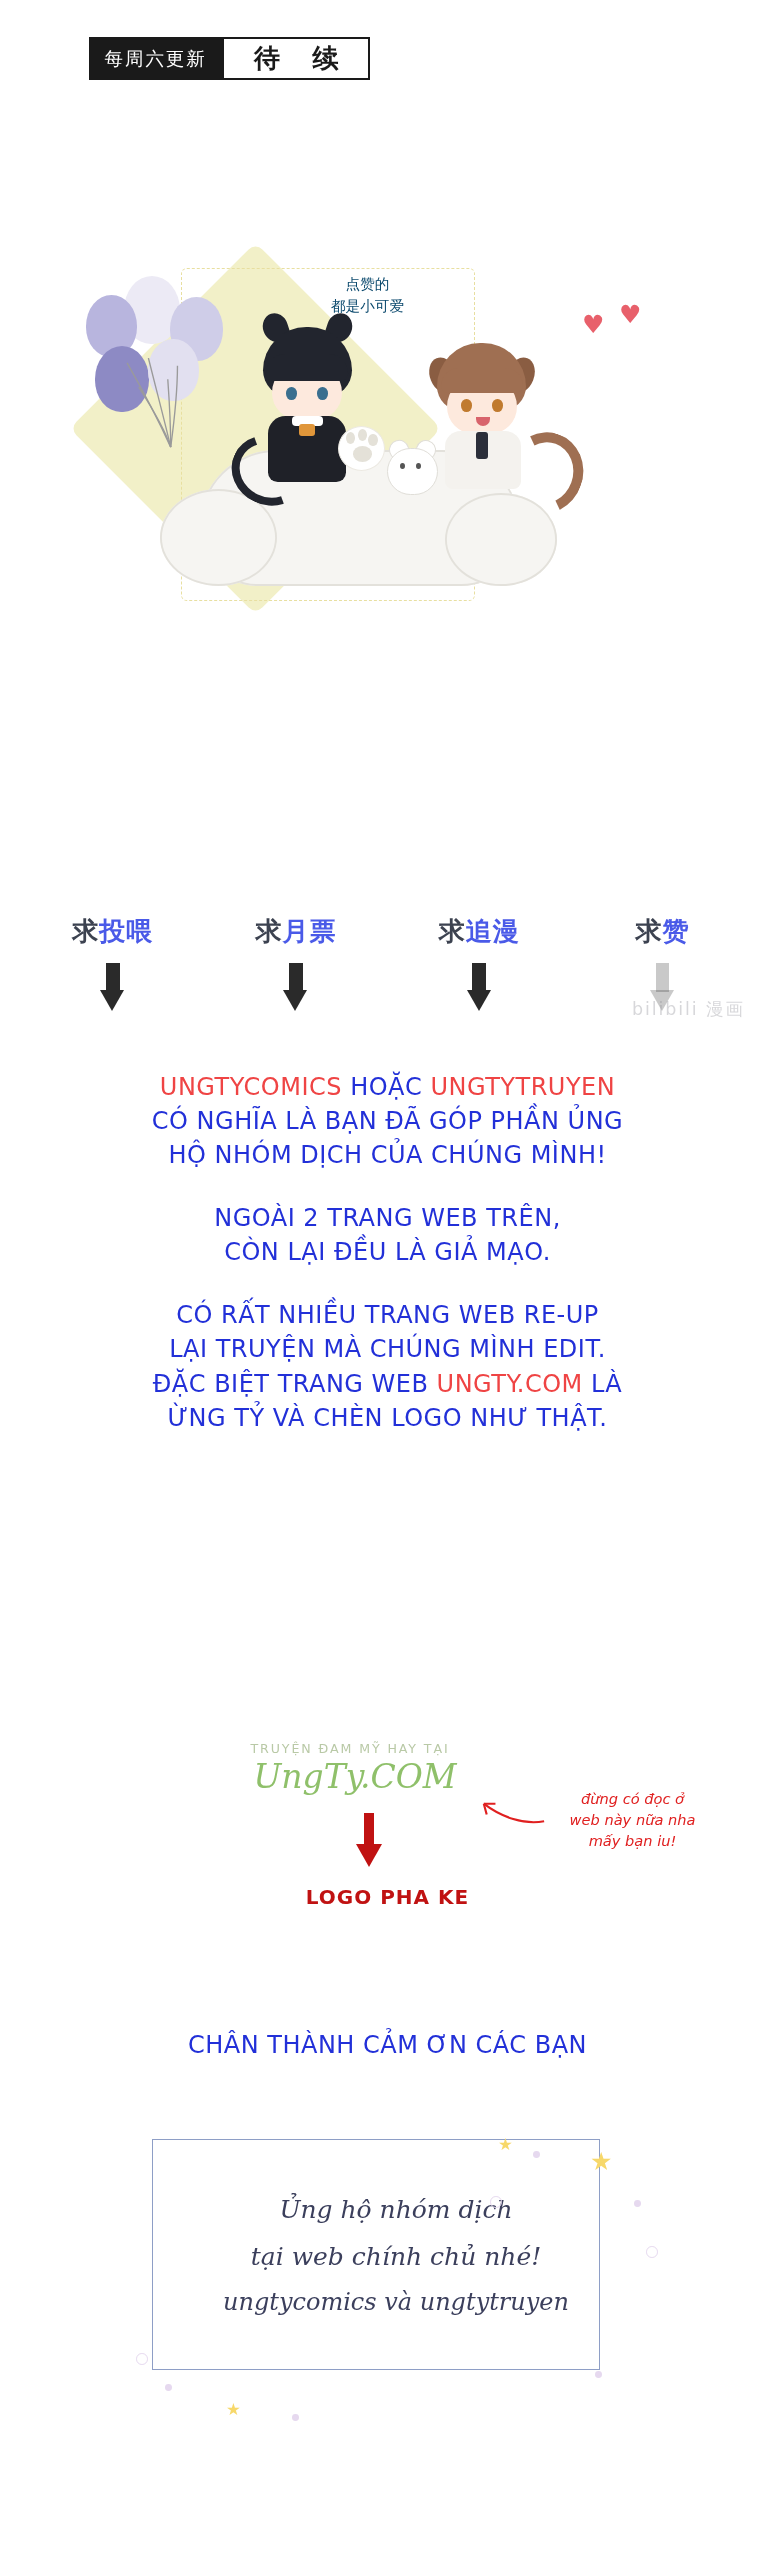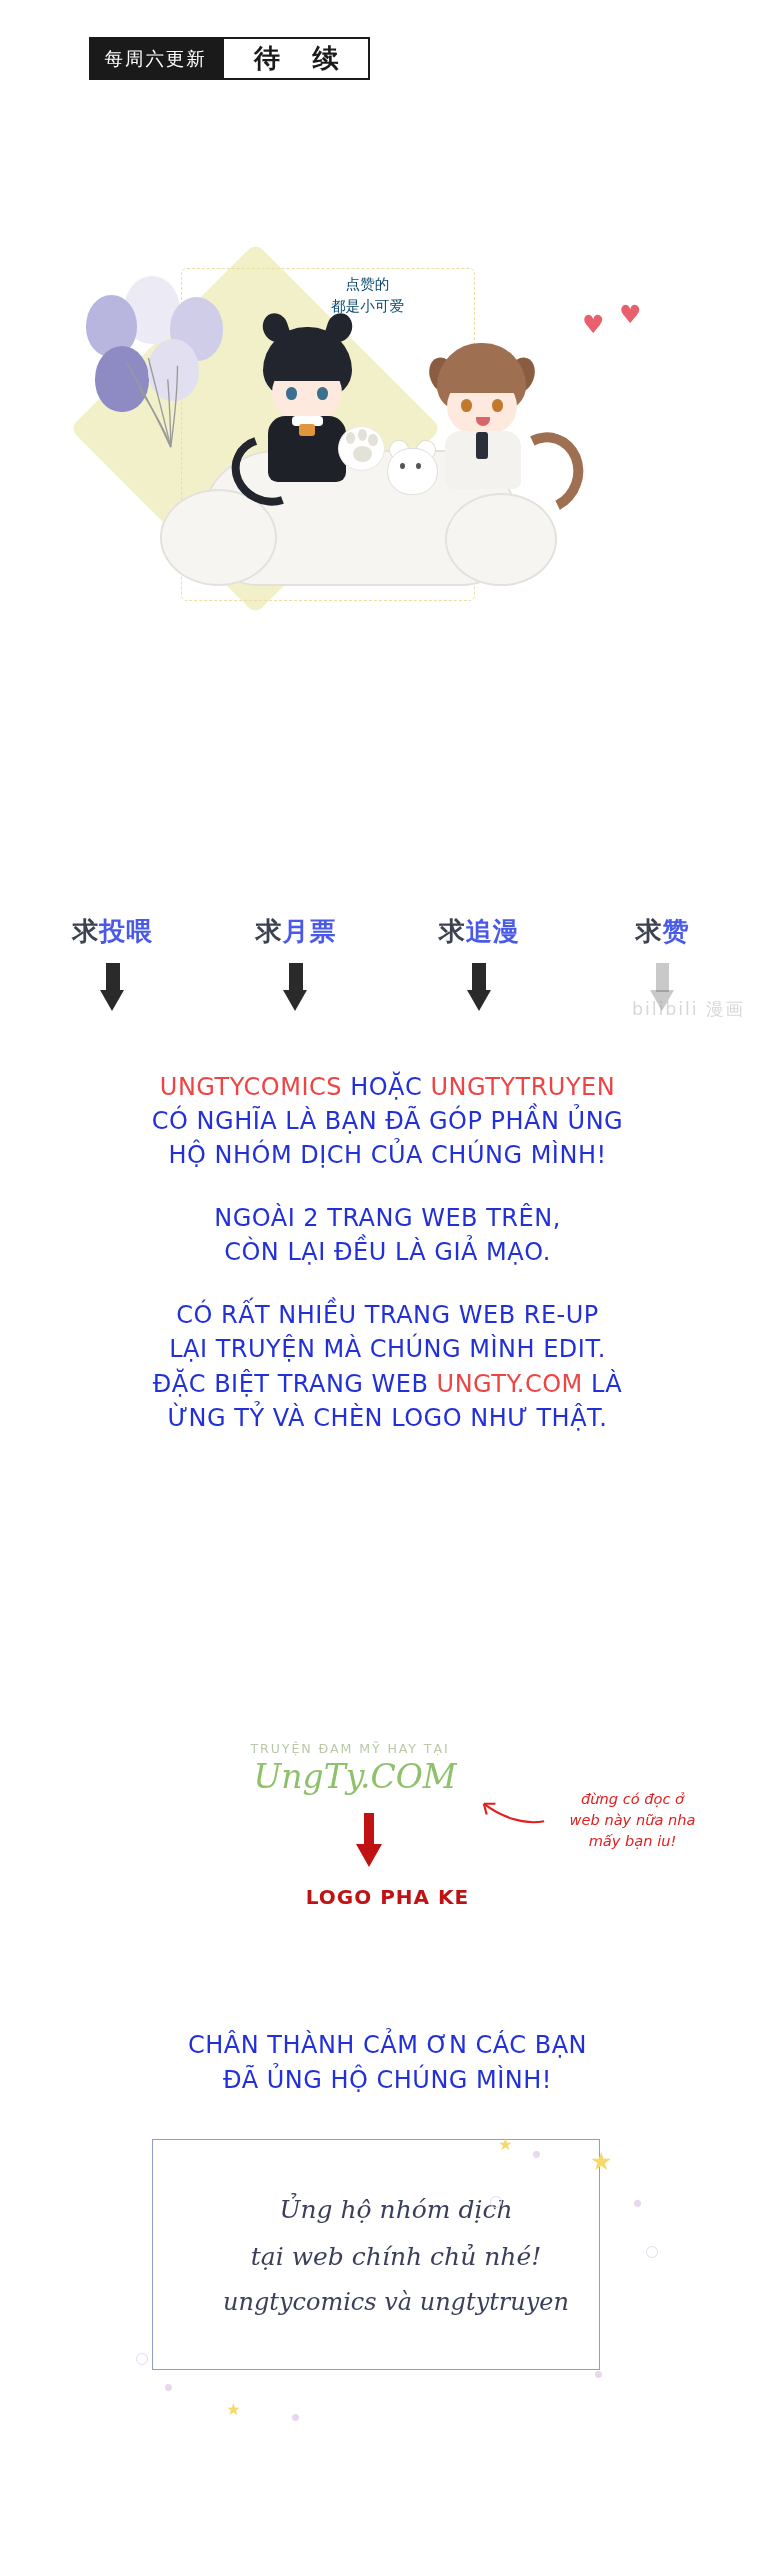--- a/index.html
+++ b/index.html
@@ -568,21 +568,20 @@
 
   <div class="down-arrow">
       <div class="stem"></div>
       <div class="head"></div>
     </div>
   <div class="fl-caption">LOGO PHA KE</div>
 </div>
 
 <div class="thanks">
   <div>Chân thành cảm ơn các bạn</div>
-  <div>đã ủng hộ chúng mình!</div>
 </div>
 
 <div class="card">
   <div class="card-inner">
     <div class="card-line">Ủng hộ nhóm dịch</div>
     <div class="card-line">tại web chính chủ nhé!</div>
     <div class="card-line last">ungtycomics và ungtytruyen</div>
   </div>
 </div>
 

